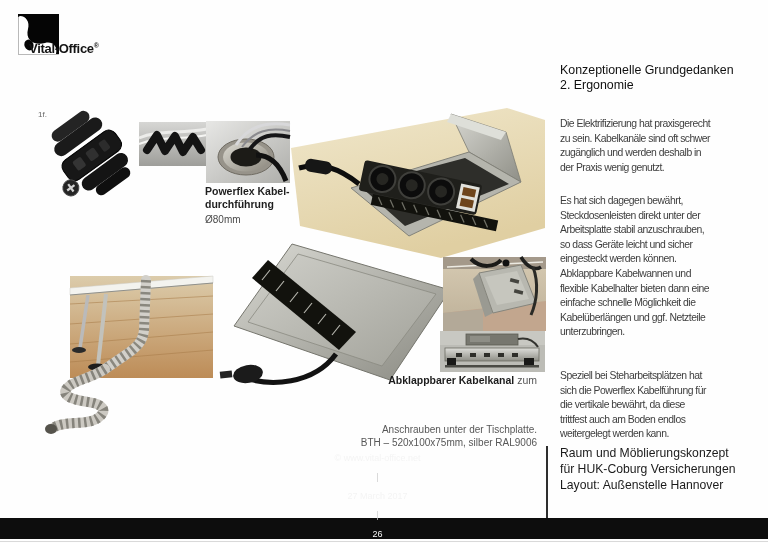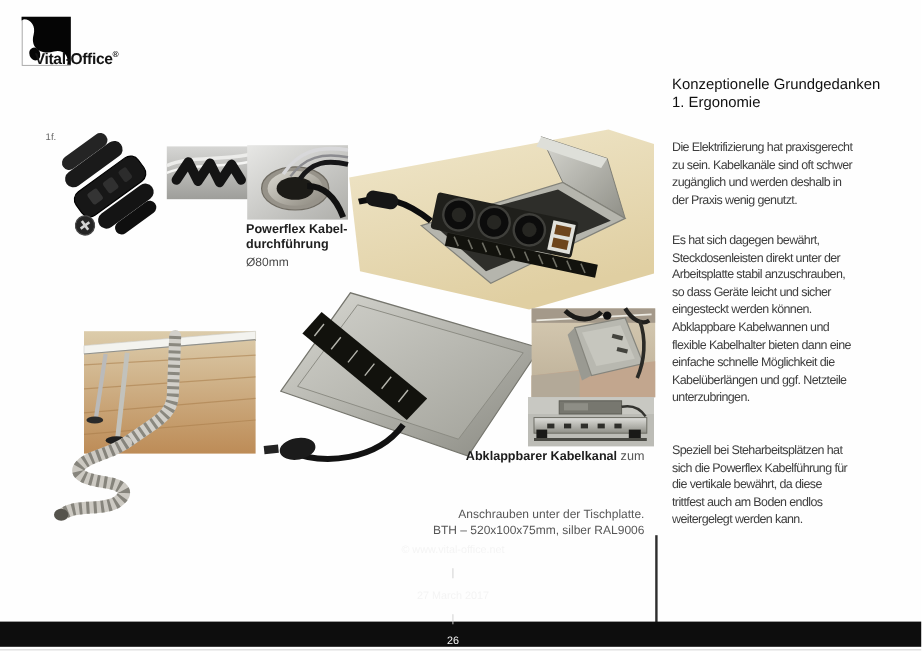--- a/index.html
+++ b/index.html
@@ -271,21 +271,21 @@
     </svg>
   </div>
 
   <div class="abs tray-label">
     <div class="l1"><span class="bold">Abklappbarer Kabelkanal</span><span class="reg"> zum</span></div>
     <div class="rest">Anschrauben unter der Tischplatte.
 BTH – 520x100x75mm, silber RAL9006</div>
   </div>
 
   <div class="abs heading">Konzeptionelle Grundgedanken
-1. Ergonomie</div>
+2. Ergonomie</div>
   <div class="abs para p2">Es hat sich dagegen bewährt,
 Steckdosenleisten direkt unter der
 Arbeitsplatte stabil anzuschrauben,
 so dass Geräte leicht und sicher
 eingesteckt werden können.
 Abklappbare Kabelwannen und
 flexible Kabelhalter bieten dann eine
 einfache schnelle Möglichkeit die
 Kabelüberlängen und ggf. Netzteile
 unterzubringen.</div>
@@ -293,20 +293,23 @@
 zu sein. Kabelkanäle sind oft schwer
 zugänglich und werden deshalb in
 der Praxis wenig genutzt.</div>
   <div class="abs para p3">Speziell bei Steharbeitsplätzen hat
 sich die Powerflex Kabelführung für
 die vertikale bewährt, da diese
 trittfest auch am Boden endlos
 weitergelegt werden kann.</div>
 
   <div class="abs vrule"></div>
+  <div class="abs project">Raum und Möblierungskonzept
+für HUK-Coburg Versicherungen
+Layout: Außenstelle Hannover</div>
 
   <div class="abs footer-bar">
     <span>©  www.vital-office.net</span>
     <span class="sep">|</span>
     <span>27 March 2017</span>
     <span class="sep">|</span>
     <span>26</span>
   </div>
   <div class="abs bottom-line"></div>
 

